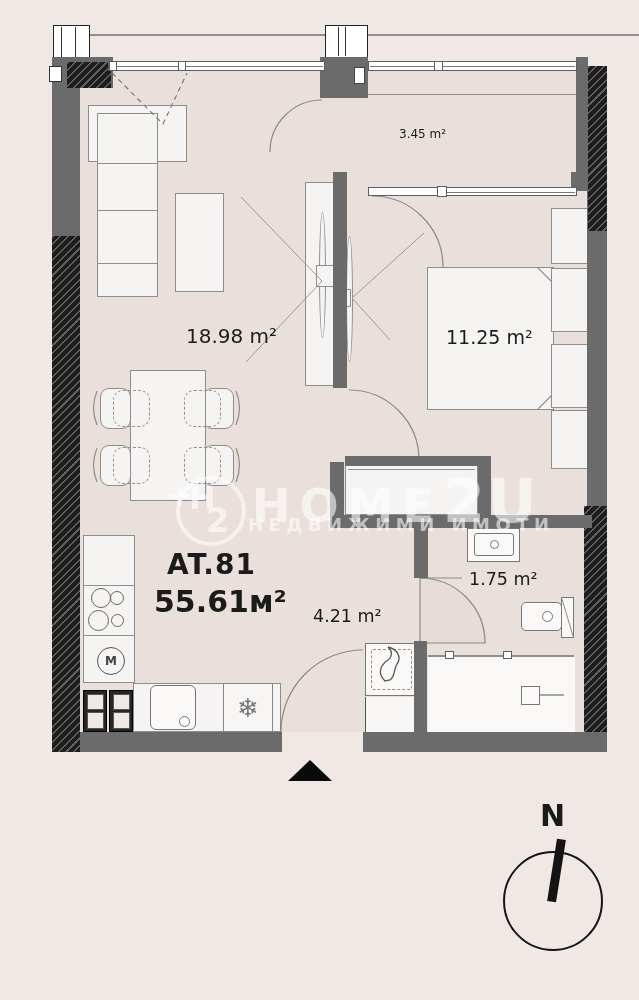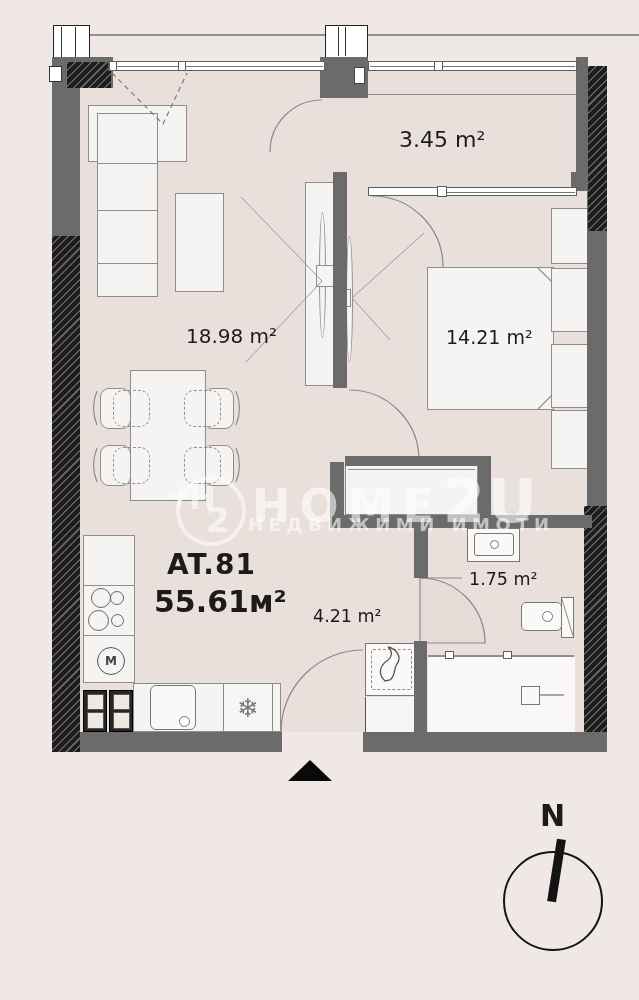--- a/index.html
+++ b/index.html
@@ -166,23 +166,23 @@
 <div class="win z11" style="left:368px;top:61px;width:209px;height:10px">
     <div class="winline"></div>
   </div>
 <div class="win z11" style="left:434px;top:61px;width:9px;height:10px"></div>
 <div class="win z11" style="left:368px;top:187px;width:75px;height:9px"></div>
 <div class="win z11" style="left:443px;top:187px;width:134px;height:9px">
     <div class="winline"></div>
   </div>
 <div class="win z11" style="left:437px;top:186px;width:10px;height:11px"></div>
 
-<div class="lbl z20" style="left:399px;top:127px;font-size:22px">3.45 m²</div>
+<div class="lbl z20" style="left:399px;top:127px;font-size:12px">3.45 m²</div>
 <div class="lbl z20" style="left:186px;top:324px;font-size:20px">18.98 m²</div>
-<div class="lbl z20" style="left:446px;top:326px;font-size:19px">14.21 m²</div>
+<div class="lbl z20" style="left:446px;top:326px;font-size:19px">11.25 m²</div>
 <div class="lbl z20" style="left:469px;top:569px;font-size:17.5px">1.75 m²</div>
 <div class="lbl z20" style="left:313px;top:606px;font-size:17.5px">4.21 m²</div>
 <div class="lbl z20" style="left:167px;top:548px;font-size:28px;font-weight:800;letter-spacing:1px">AT.81</div>
 <div class="lbl z20" style="left:154px;top:584px;font-size:30px;font-weight:800">55.61м²</div>
 
 <div class="tri" style="left:288px;top:760px"></div>
 
 <div class="lbl z20" style="left:540px;top:798px;font-size:30px;font-weight:800">N</div>
 <div class="ring" style="left:503px;top:851px;width:100px;height:100px"></div>
 <div class="needle" style="left:552px;top:839px;width:9px;height:63px"></div>

